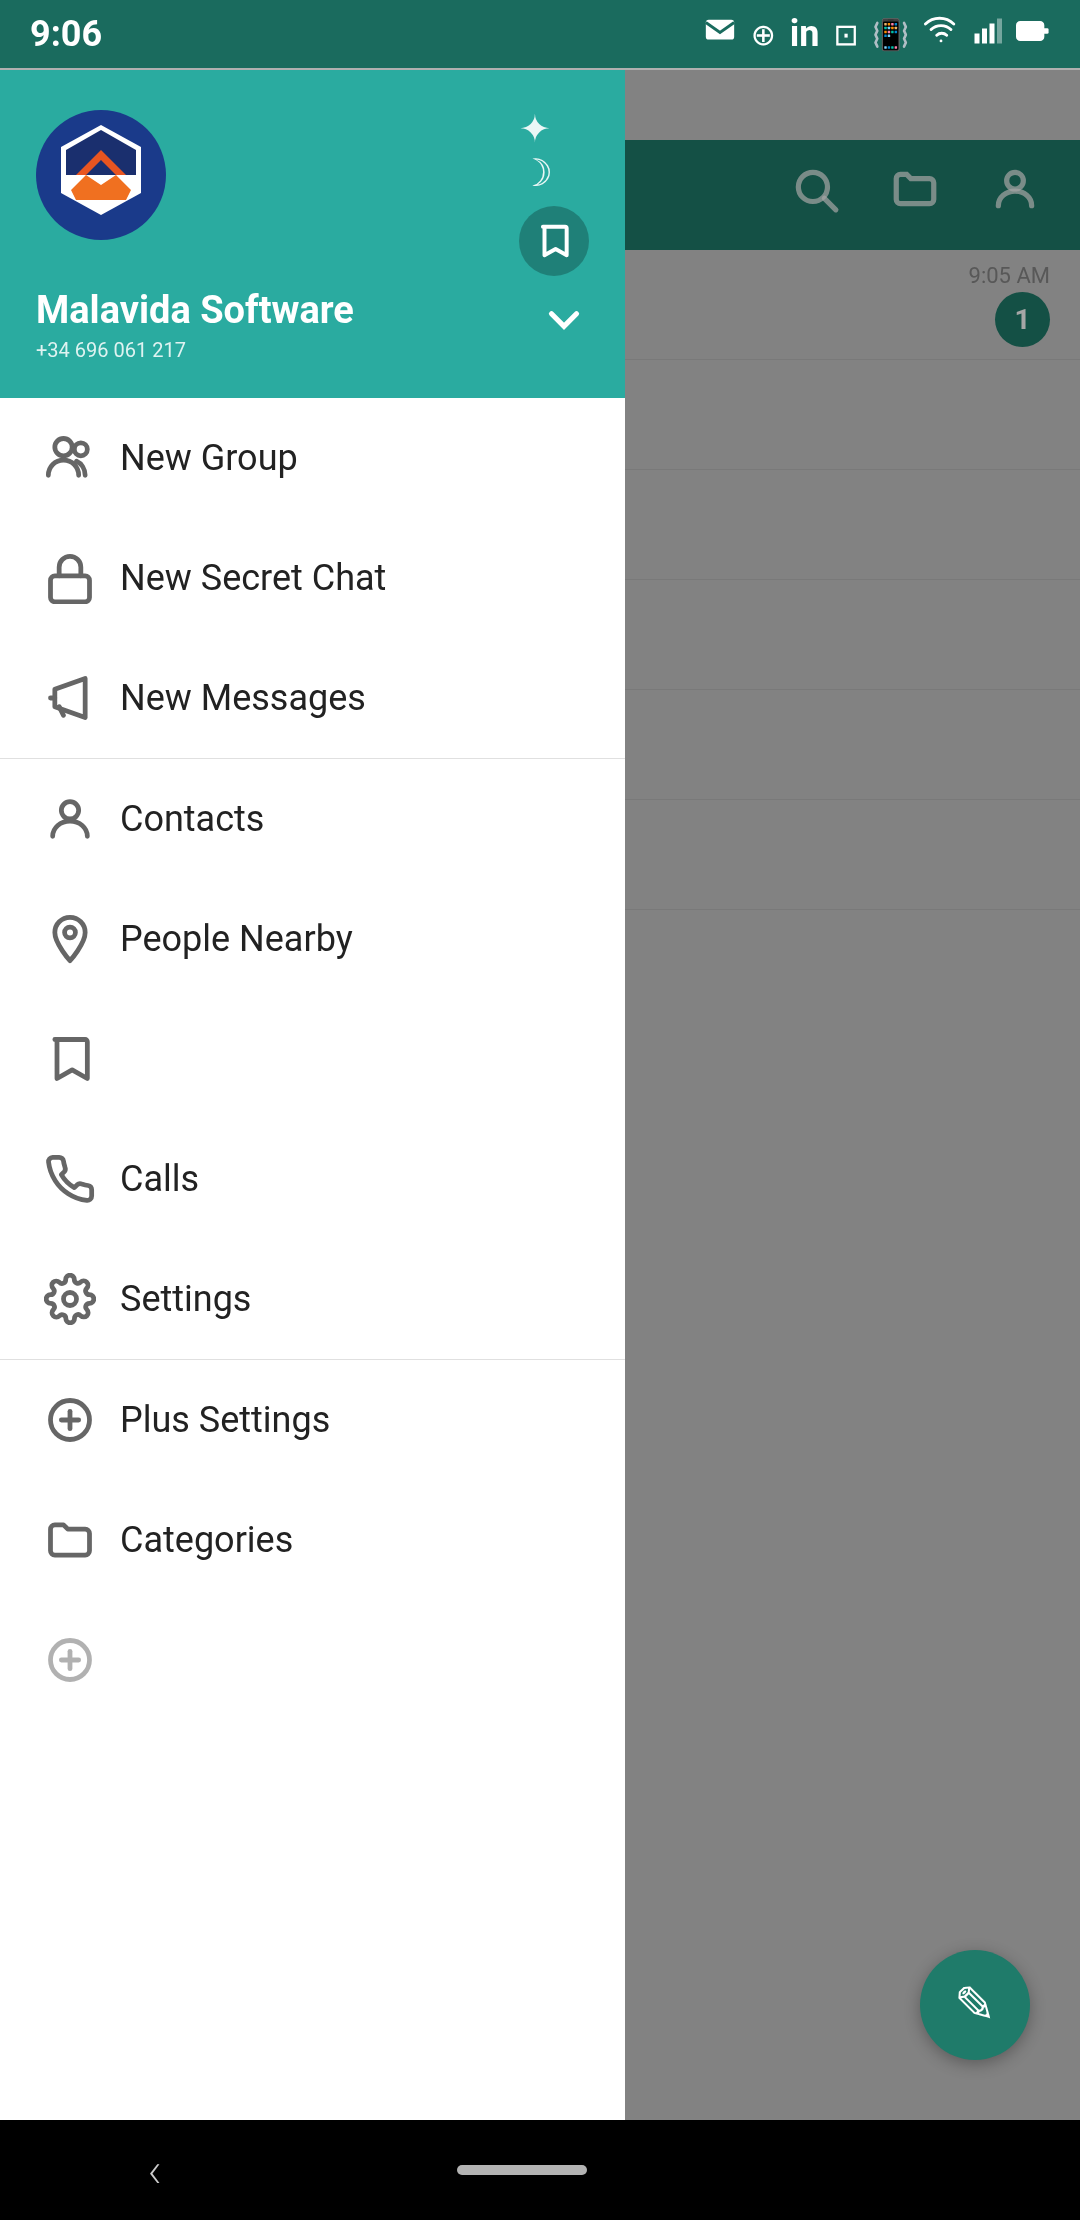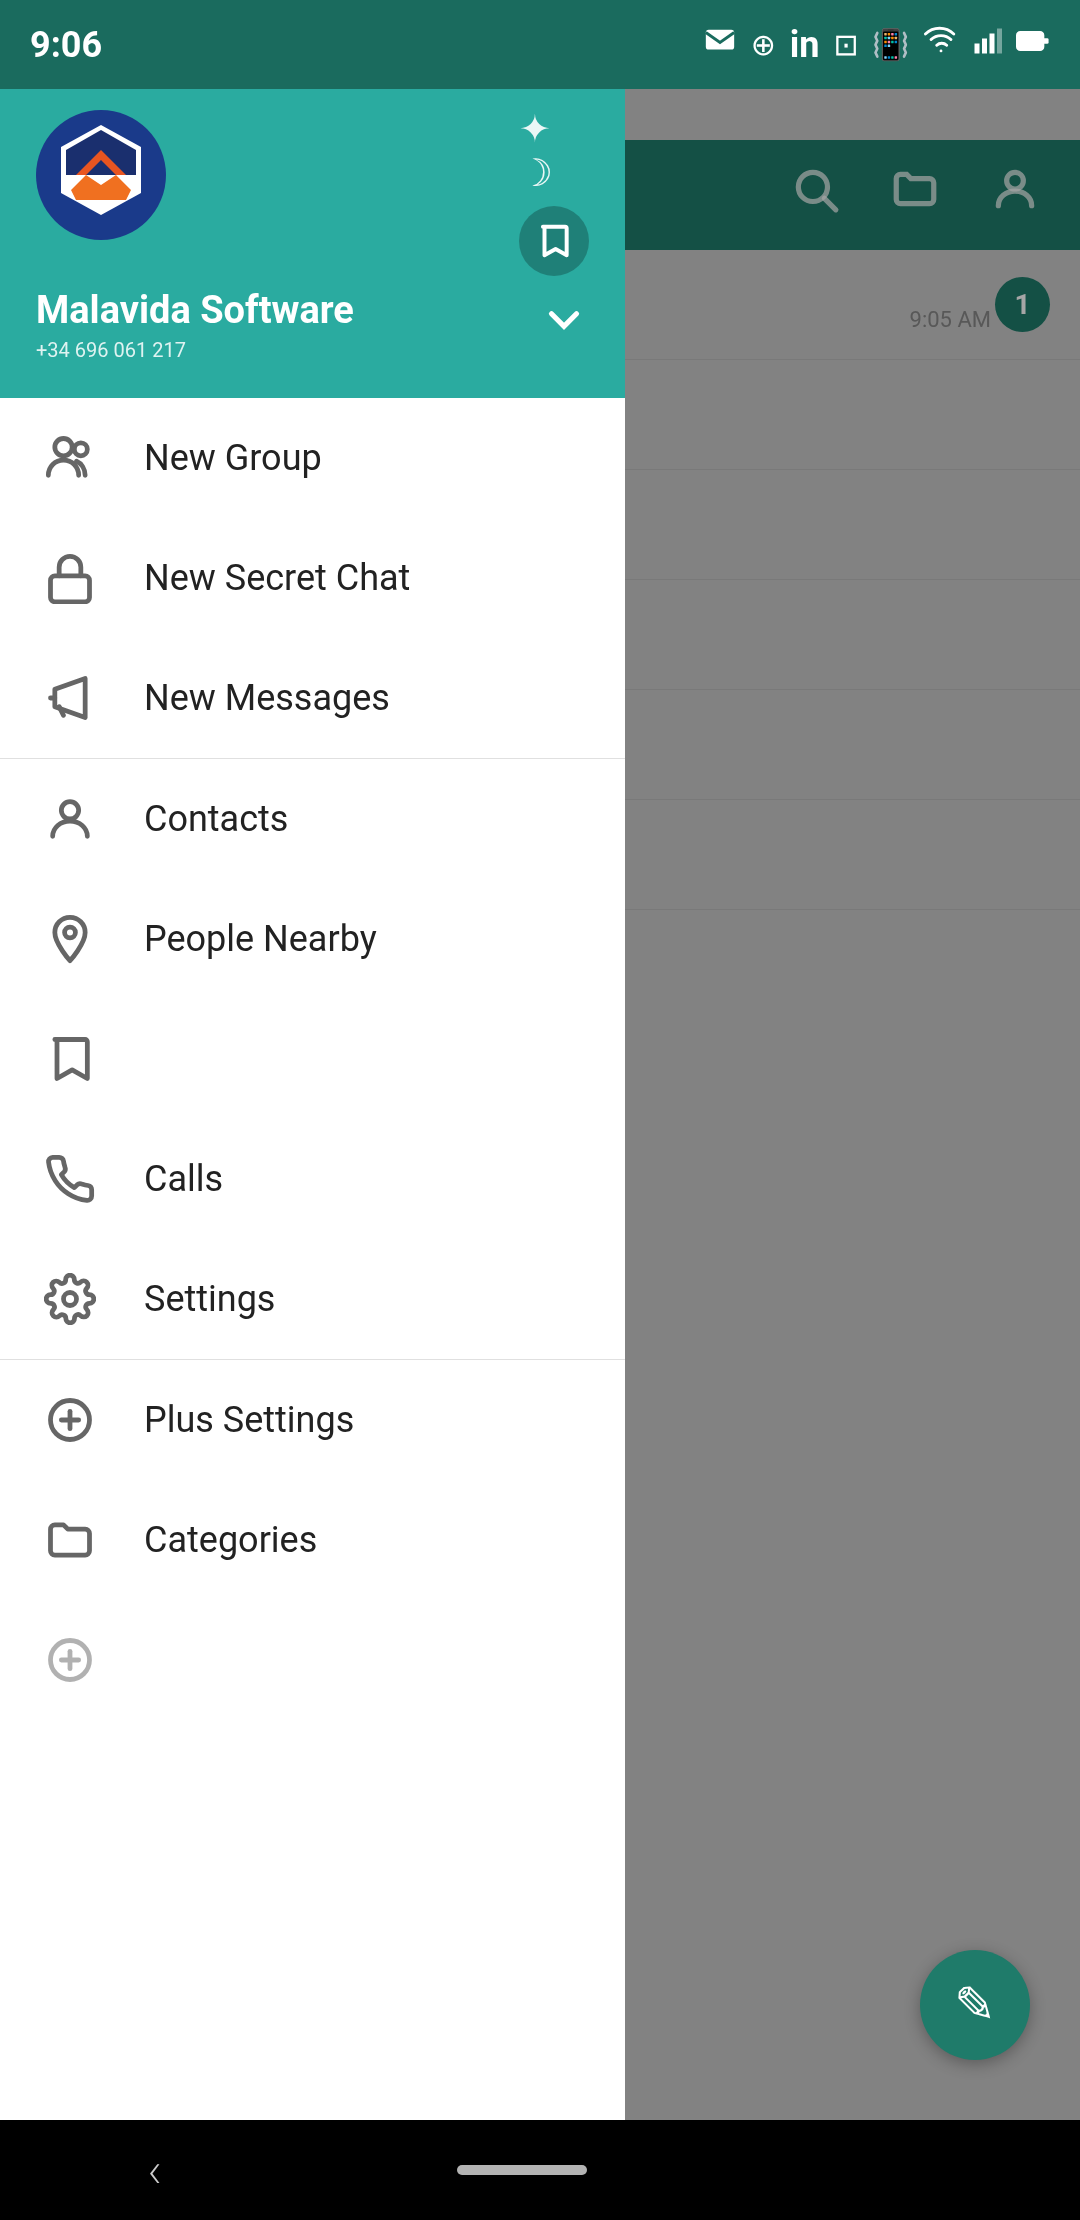--- a/index.html
+++ b/index.html
@@ -9,21 +9,21 @@
       font-family: 'Roboto', Arial, sans-serif;
       background: #b0b0b0;
       position: relative;
       overflow: hidden;
     }
 
     
     .status-bar {
       position: absolute;
       top: 0; left: 0; right: 0;
-      height: 89px;
+      height: 68px;
       background: #1a6b5e;
       display: flex;
       align-items: center;
       justify-content: space-between;
       padding: 0 30px;
       z-index: 100;
     }
     .status-bar-left {
       color: white;
       font-size: 36px;
@@ -183,21 +183,21 @@
     
     .menu-section {
       flex-shrink: 0;
     }
     .menu-item {
       display: flex;
       align-items: center;
       padding: 10px 40px;
       height: 120px;
       cursor: pointer;
-      gap: 44px;
+      gap: 20px;
     }
     .menu-icon {
       width: 60px;
       height: 60px;
       display: flex;
       align-items: center;
       justify-content: center;
       flex-shrink: 0;
     }
     .menu-icon svg {
@@ -294,21 +294,21 @@
       width: 200px;
     }
     .chat-msg-bg {
       height: 22px;
       background: #bbb;
       border-radius: 4px;
       width: 300px;
     }
     .chat-time-bg {
       display: flex;
-      flex-direction: row;
+      flex-direction: column;
       align-items: flex-end;
       gap: 4px;
     }
     .chat-time-text {
       font-size: 22px;
       color: #888;
     }
   </style>
 </head>
 <body>

